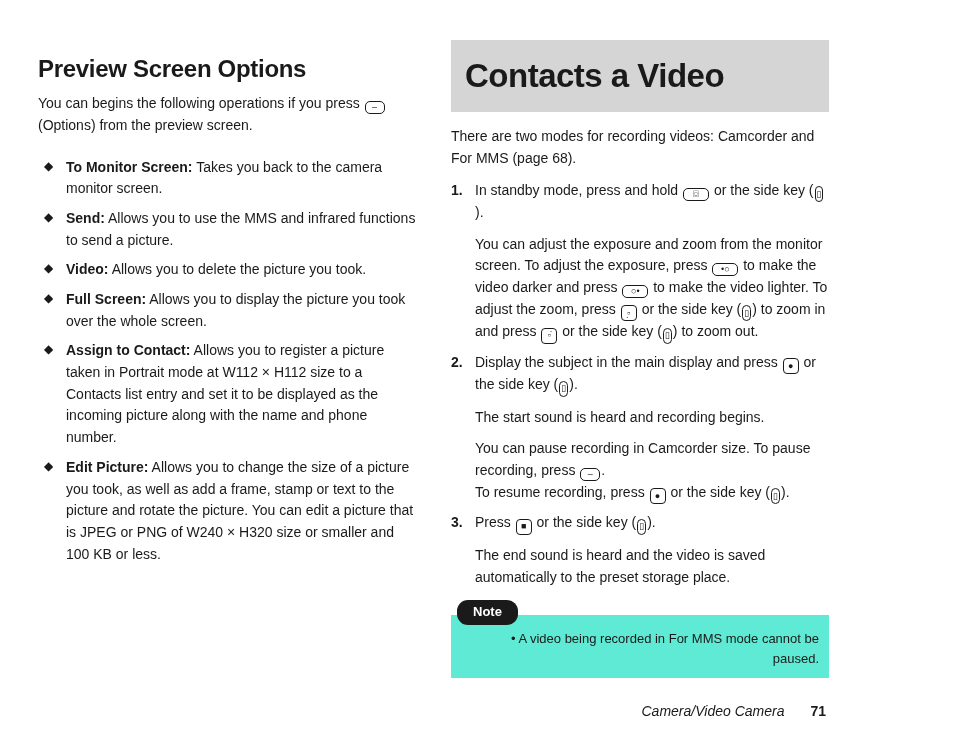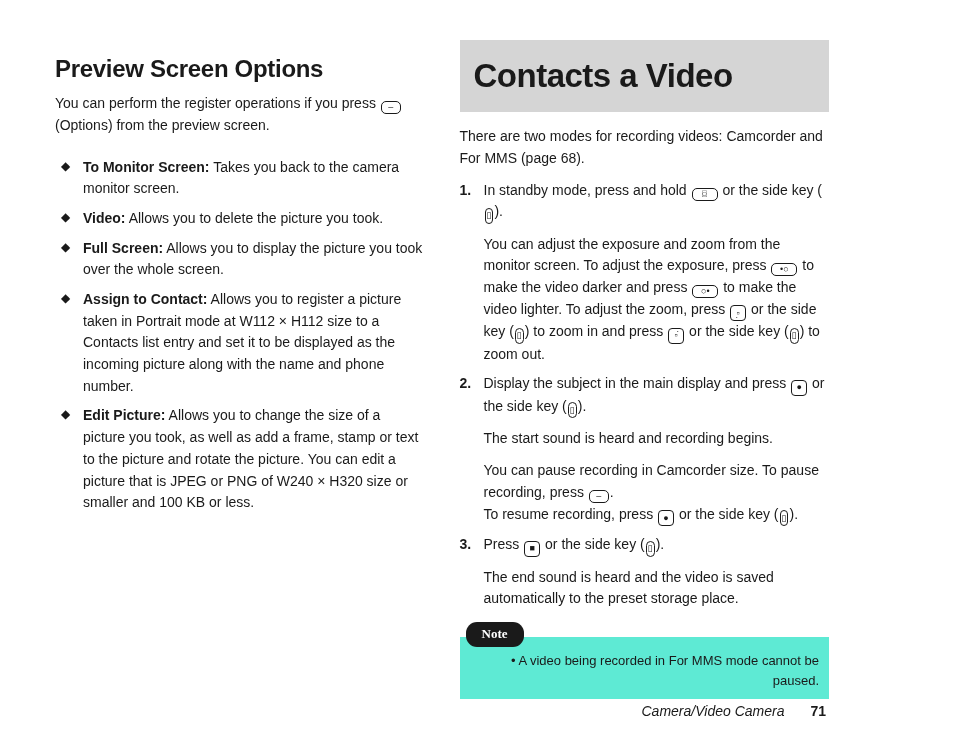--- a/index.html
+++ b/index.html
@@ -7,21 +7,21 @@
     padding: 0;
     background: #fff;
     font-family: Arial, Helvetica, sans-serif;
     color: #1a1a1a;
   }
   .page {
     width: 874px;
     height: 735px;
     box-sizing: border-box;
     position: relative;
-    padding: 40px 45px 40px 55px;
+    padding: 40px 45px 40px 38px;
   }
   .columns {
     display: flex;
     gap: 35px;
   }
   .col {
     flex: 1 1 0;
     font-size: 14px;
     line-height: 1.55;
   }
@@ -83,21 +83,20 @@
     display: inline-block;
     background: #1a1a1a;
     color: #fff;
     font-weight: bold;
     font-size: 13px;
     padding: 2px 16px 3px;
     border-radius: 11px;
     position: relative;
     z-index: 2;
     margin-left: 6px;
-    font-family: Liberation Serif, serif;
   }
   .note-body {
     background: #5eead4;
     margin-top: -10px;
     padding: 14px 10px 8px 22px;
     font-size: 13px;
     text-align: right;
   }
   .note-body-row::before { content: "• "; }
   .footer {
@@ -139,24 +138,25 @@
 </style>
 </head>
 <body>
 
 <div class="page">
   <div class="columns">
 
     <div class="col">
       <div class="subsection-heading">Preview Screen Options</div>
       <div class="para">
-        <span>You can perform the register operations if you press </span><span class="key">–</span><span> (Options) from the preview screen.</span>
+        <span>You can begins the following operations if you press </span><span class="key">–</span><span> (Options) from the preview screen.</span>
       </div>
       <ul class="diamond-list">
         <li><span class="bold">To Monitor Screen:</span><span> Takes you back to the camera monitor screen.</span></li>
+        <li><span class="bold">Send:</span><span> Allows you to use the MMS and infrared functions to send a picture.</span></li>
         <li><span class="bold">Video:</span><span> Allows you to delete the picture you took.</span></li>
         <li><span class="bold">Full Screen:</span><span> Allows you to display the picture you took over the whole screen.</span></li>
         <li><span class="bold">Assign to Contact:</span><span> Allows you to register a picture taken in Portrait mode at W112 × H112 size to a Contacts list entry and set it to be displayed as the incoming picture along with the name and phone number.</span></li>
         <li><span class="bold">Edit Picture:</span><span> Allows you to change the size of a picture you took, as well as add a frame, stamp or text to the picture and rotate the picture. You can edit a picture that is JPEG or PNG of W240 × H320 size or smaller and 100 KB or less.</span></li>
       </ul>
     </div>
 
     <div class="col">
       <div class="section-heading">Contacts a Video</div>
       <div class="para">There are two modes for recording videos: Camcorder and For MMS (page 68).</div>

